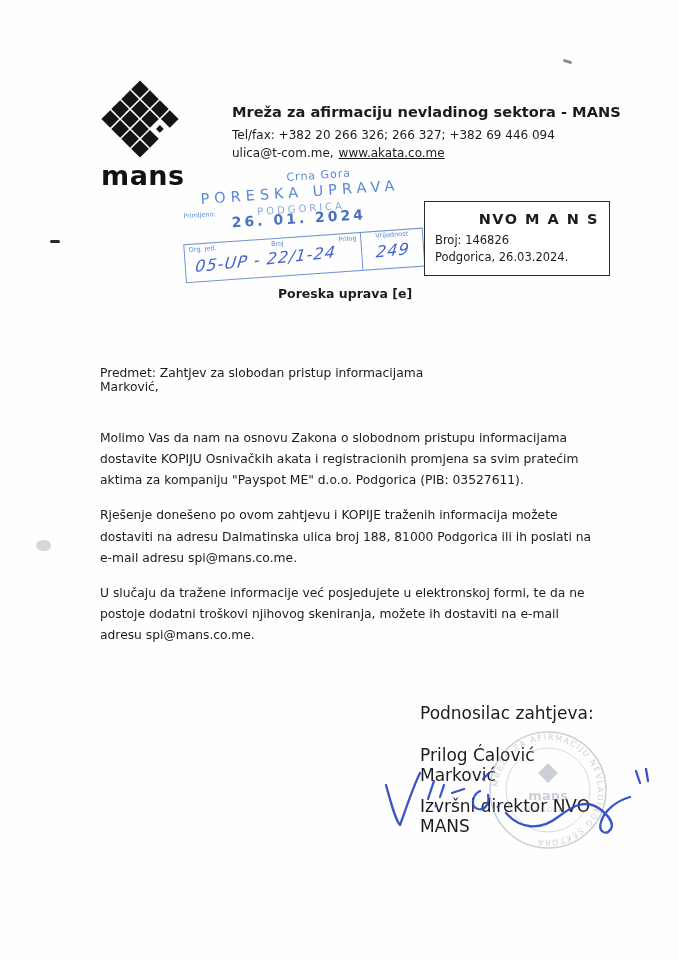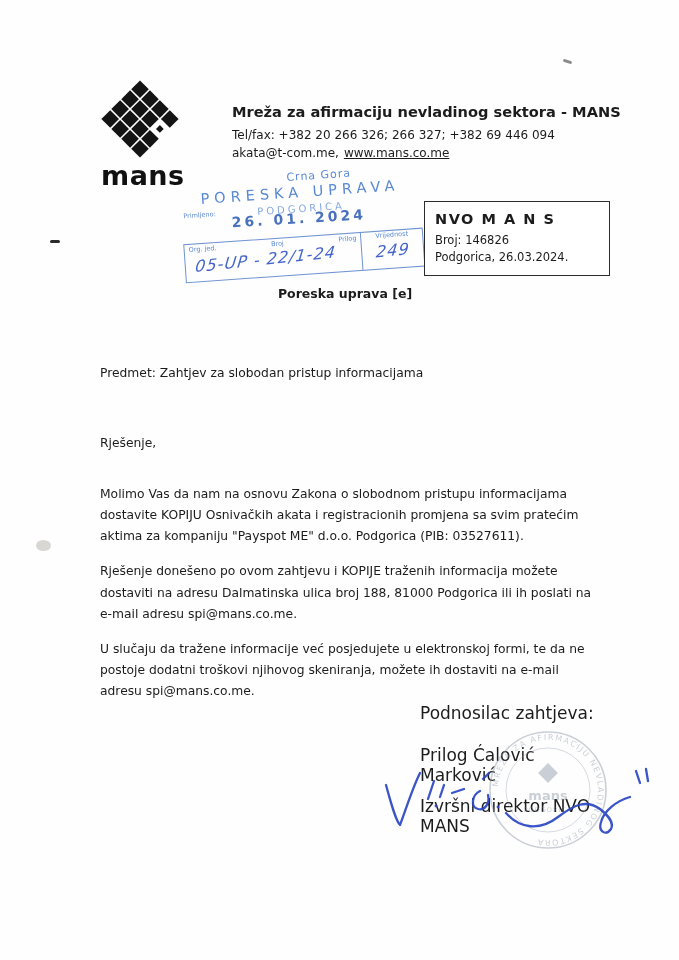--- a/index.html
+++ b/index.html
@@ -38,27 +38,27 @@
     font-style:italic;color:#3558c8;font-size:16px;letter-spacing:1px;
     transform:skewX(-12deg) rotate(-2deg);display:inline-block;white-space:nowrap;
   }
   .hand-number{margin:1px 0 0 10px;}
   .hand-value{margin-top:2px;}
   
   .ref-box{
     position:absolute;left:424px;top:201px;width:164px;
     border:1.3px solid #2c2c2c;padding:9px 10px 11px 10px;background:#fff;
   }
-  .ref-title{text-align:left;font-weight:bold;font-size:14.5px;letter-spacing:1.5px;white-space:nowrap;}
+  .ref-title{text-align:right;font-weight:bold;font-size:14.5px;letter-spacing:1.5px;white-space:nowrap;}
   .ref-line{font-size:11.5px;margin-top:6px;}
   .ref-line + .ref-line{margin-top:3px;}
   
   .recipient{position:absolute;left:0;top:286px;width:690px;text-align:center;font-weight:bold;font-size:12.5px;}
   .body-block{position:absolute;left:100px;top:366px;width:498px;font-size:12.3px;}
-  .subject{margin-bottom:56px;}
+  .subject{}
   .salutation{margin-bottom:34px;}
   .body-block p{line-height:1.72;margin:0 0 14px 0;}
   
   .signer{position:absolute;left:420px;top:703px;width:192px;text-align:left;font-size:17px;z-index:2;}
   .signer-label{margin-bottom:22px;}
   .signer-name{margin-bottom:11px;}
   
   .sign-art{position:absolute;left:368px;top:715px;width:300px;height:160px;z-index:3;pointer-events:none;}
   
   .artifact{position:absolute;background:#333;}
@@ -96,21 +96,21 @@
           <rect x="69" y="69" width="16" height="16"></rect>
       </g>
     </svg>
     <div class="logo-text">mans</div>
   </div>
 
   <div class="header-text">
     <div class="org-name">Mreža za afirmaciju nevladinog sektora - MANS</div>
     <div class="header-line">Tel/fax: +382 20 266 326; 266 327; +382 69 446 094</div>
     <div class="header-line">
-      <span>akata@t-com.me,</span><span class="website">www.mans.co.me</span>
+      <span>ulica@t-com.me,</span><span class="website">www.akata.co.me</span>
     </div>
   </div>
 
   <div class="stamp">
     <div class="stamp-country">Crna Gora</div>
     <div class="stamp-title">PORESKA UPRAVA</div>
     <div class="stamp-mid">
       <span class="stamp-received">Primljeno:</span>
       <span class="stamp-city">PODGORICA</span>
       <span class="stamp-date">26. 01. 2024</span>
@@ -134,21 +134,21 @@
   <div class="ref-box">
     <div class="ref-title">NVO M A N S</div>
     <div class="ref-line">Broj: 146826</div>
     <div class="ref-line">Podgorica, 26.03.2024.</div>
   </div>
 
   <div class="recipient">Poreska uprava [e]</div>
 
   <div class="body-block">
     <div class="subject">Predmet: Zahtjev za slobodan pristup informacijama</div>
-    <div class="salutation">Rješenje,</div>
+    <div class="salutation">Marković,</div>
     <p>Molimo Vas da nam na osnovu Zakona o slobodnom pristupu informacijama dostavite KOPIJU Osnivačkih akata i registracionih promjena sa svim pratećim aktima za kompaniju "Payspot ME" d.o.o. Podgorica (PIB: 03527611).</p>
     <p>Rješenje donešeno po ovom zahtjevu i KOPIJE traženih informacija možete dostaviti na adresu Dalmatinska ulica broj 188, 81000 Podgorica ili ih poslati na e-mail adresu spi@mans.co.me.</p>
     <p>U slučaju da tražene informacije već posjedujete u elektronskoj formi, te da ne postoje dodatni troškovi njihovog skeniranja, možete ih dostaviti na e-mail adresu spi@mans.co.me.</p>
   </div>
 
   <div class="signer">
     <div class="signer-label">Podnosilac zahtjeva:</div>
     <div class="signer-name">Prilog Ćalović Marković</div>
     <div class="signer-title">Izvršni direktor NVO MANS</div>
   </div>

